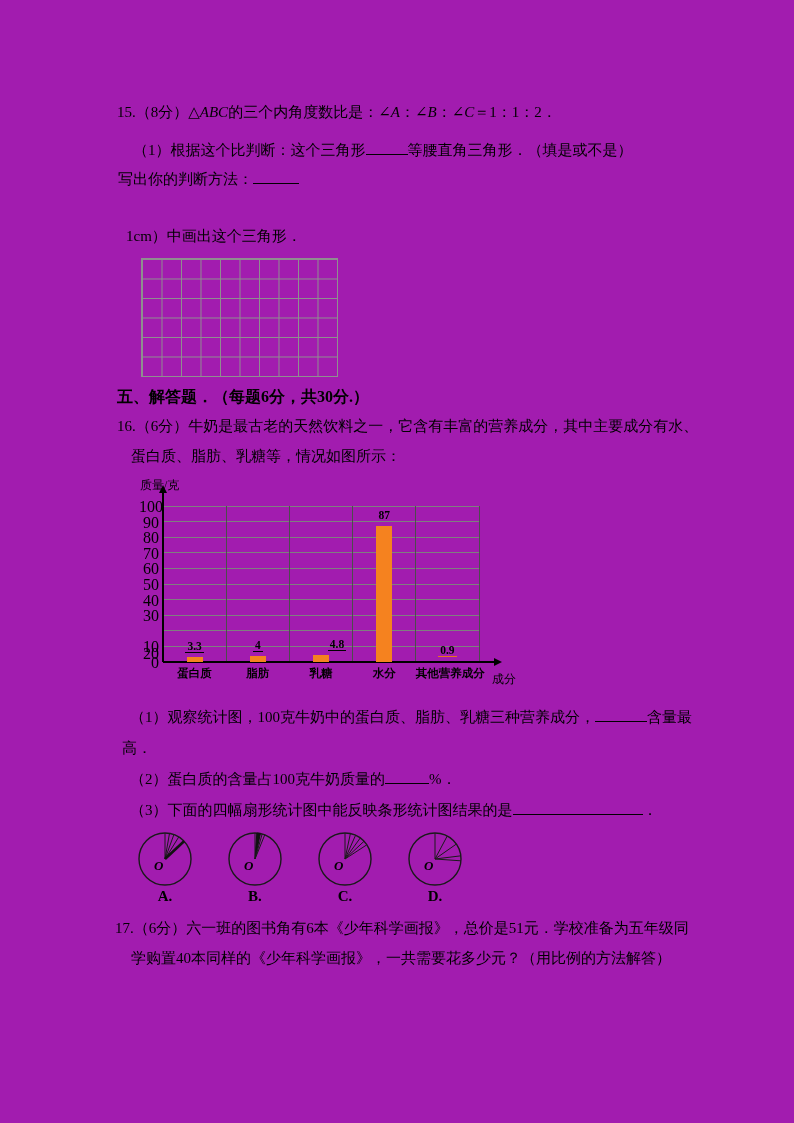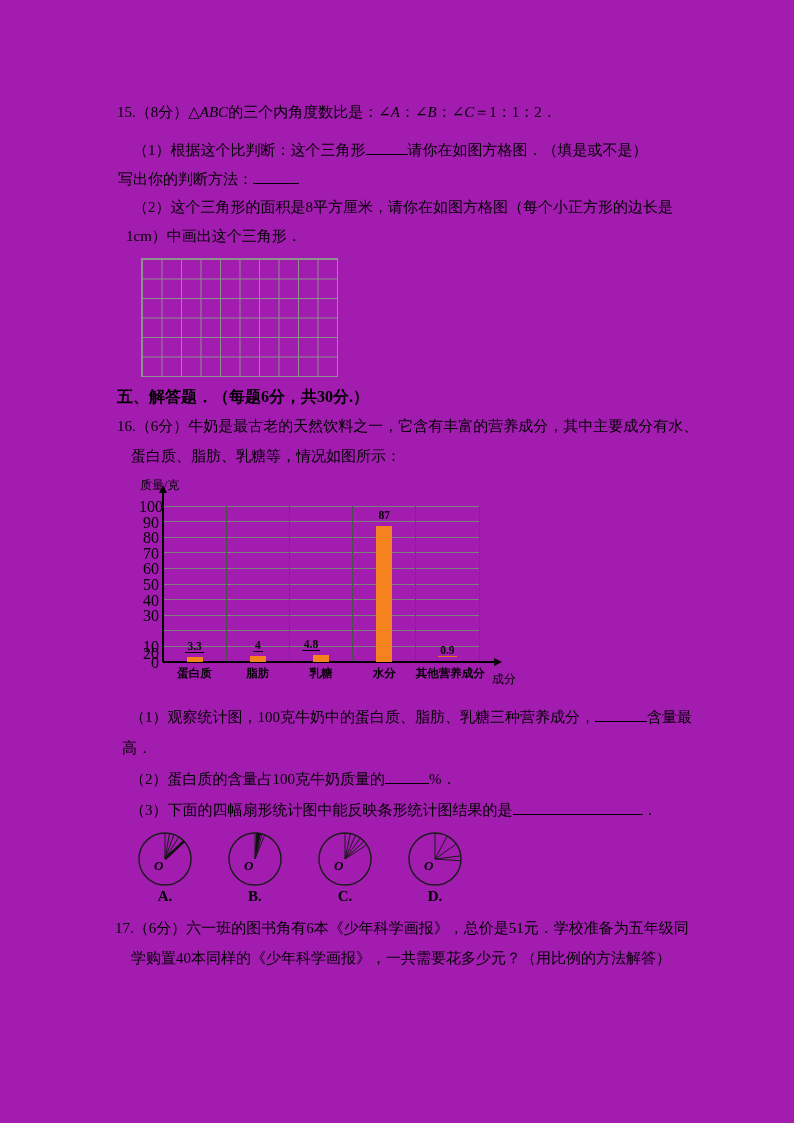--- a/index.html
+++ b/index.html
@@ -39,26 +39,25 @@
   .pie-label{position:absolute;left:0;top:60px;width:70px;text-align:center;
     font-weight:bold;font-size:15px;}
 </style>
 </head>
 <body>
 
 <div class="page">
 
   <div class="t" style="left:117px;top:102px"><span>15.（8分）△</span><span style="font-style: italic;">ABC</span><span>的三个内角度数比是：∠</span><span style="font-style: italic;">A</span><span>：∠</span><span style="font-style: italic;">B</span><span>：∠</span><span style="font-style: italic;">C</span><span>＝1：1：2．</span></div>
   <div class="t" style="left:133px;top:140px">
-    <span>（1）根据这个比判断：这个三角形</span><span class="blank" style="width:42px"></span><span>请你在如图方格图．（填是或不是）</span>
+    <span>（1）根据这个比判断：这个三角形</span><span class="blank" style="width:42px"></span><span>等腰直角三角形．（填是或不是）</span>
   </div>
   <div class="t" style="left:118px;top:169px">
     <span>写出你的判断方法：</span><span class="blank" style="width:46px"></span>
   </div>
-  <div class="t" style="left:133px;top:197px">（2）这个三角形的面积是8平方厘米，请你在如图方格图（每个小正方形的边长是</div>
   <div class="t" style="left:126px;top:226px">1cm）中画出这个三角形．</div>
 
   <div class="draw-grid"></div>
 
   <div class="t bold" style="left:117px;top:387px">五、解答题．（每题6分，共30分.）</div>
 
   <div class="t" style="left:117px;top:416px">16.（6分）牛奶是最古老的天然饮料之一，它含有丰富的营养成分，其中主要成分有水、</div>
   <div class="t" style="left:131px;top:446px">蛋白质、脂肪、乳糖等，情况如图所示：</div>
 
   <div class="chart" id="chart">
@@ -95,21 +94,21 @@
       <div class="cline" style="left: 23px; top: 184.3px; width: 332px; height: 1.5px; background: rgb(0, 0, 0);"></div>
       <div class="arrow-up" style="left: 19px; top: 8px;"></div>
       <div class="arrow-right" style="left: 354px; top: 181px;"></div>
       <div class="cbar" style="left: 46.6px; top: 179.852px; width: 16px; height: 5.148px; background: rgb(245, 130, 31);"></div>
       <div class="cval" style="left: 23px; top: 162.852px; width: 63.2px;"><span style="border-bottom: 1.5px solid rgb(0, 0, 0);">3.3</span></div>
       <div class="ccat" style="left: 23px; top: 190px; width: 63.2px;">蛋白质</div>
       <div class="cbar" style="left: 109.8px; top: 178.76px; width: 16px; height: 6.24px; background: rgb(245, 130, 31);"></div>
       <div class="cval" style="left: 86.2px; top: 161.76px; width: 63.2px;"><span style="border-bottom: 1.5px solid rgb(0, 0, 0);">4</span></div>
       <div class="ccat" style="left: 86.2px; top: 190px; width: 63.2px;">脂肪</div>
       <div class="cbar" style="left: 173px; top: 177.512px; width: 16px; height: 7.488px; background: rgb(245, 130, 31);"></div>
-      <div class="cval" style="left: 137px; top: 160.512px; width: 68px;"><span style="border-bottom: 1.5px solid rgb(0, 0, 0);">4.8</span></div>
+      <div class="cval" style="left: 163px; top: 160.512px; width: 68px;"><span style="border-bottom: 1.5px solid rgb(0, 0, 0);">4.8</span></div>
       <div class="ccat" style="left: 149.4px; top: 190px; width: 63.2px;">乳糖</div>
       <div class="cbar" style="left: 236.2px; top: 49.28px; width: 16px; height: 135.72px; background: rgb(245, 130, 31);"></div>
       <div class="cval" style="left: 212.6px; top: 32.28px; width: 63.2px;"><span>87</span></div>
       <div class="ccat" style="left: 212.6px; top: 190px; width: 63.2px;">水分</div>
       <div class="cval" style="left: 275.8px; top: 166.596px; width: 63.2px;"><span style="border-bottom: 1.5px solid rgb(232, 117, 26);">0.9</span></div>
       <div class="ccat" style="left: 275.8px; top: 190px; width: 63.2px;">其他营养成分</div>
     </div>
 
   <div class="t" style="left:130px;top:707px">
     <span>（1）观察统计图，100克牛奶中的蛋白质、脂肪、乳糖三种营养成分，</span><span class="blank" style="width:52px"></span><span>含量最</span>

